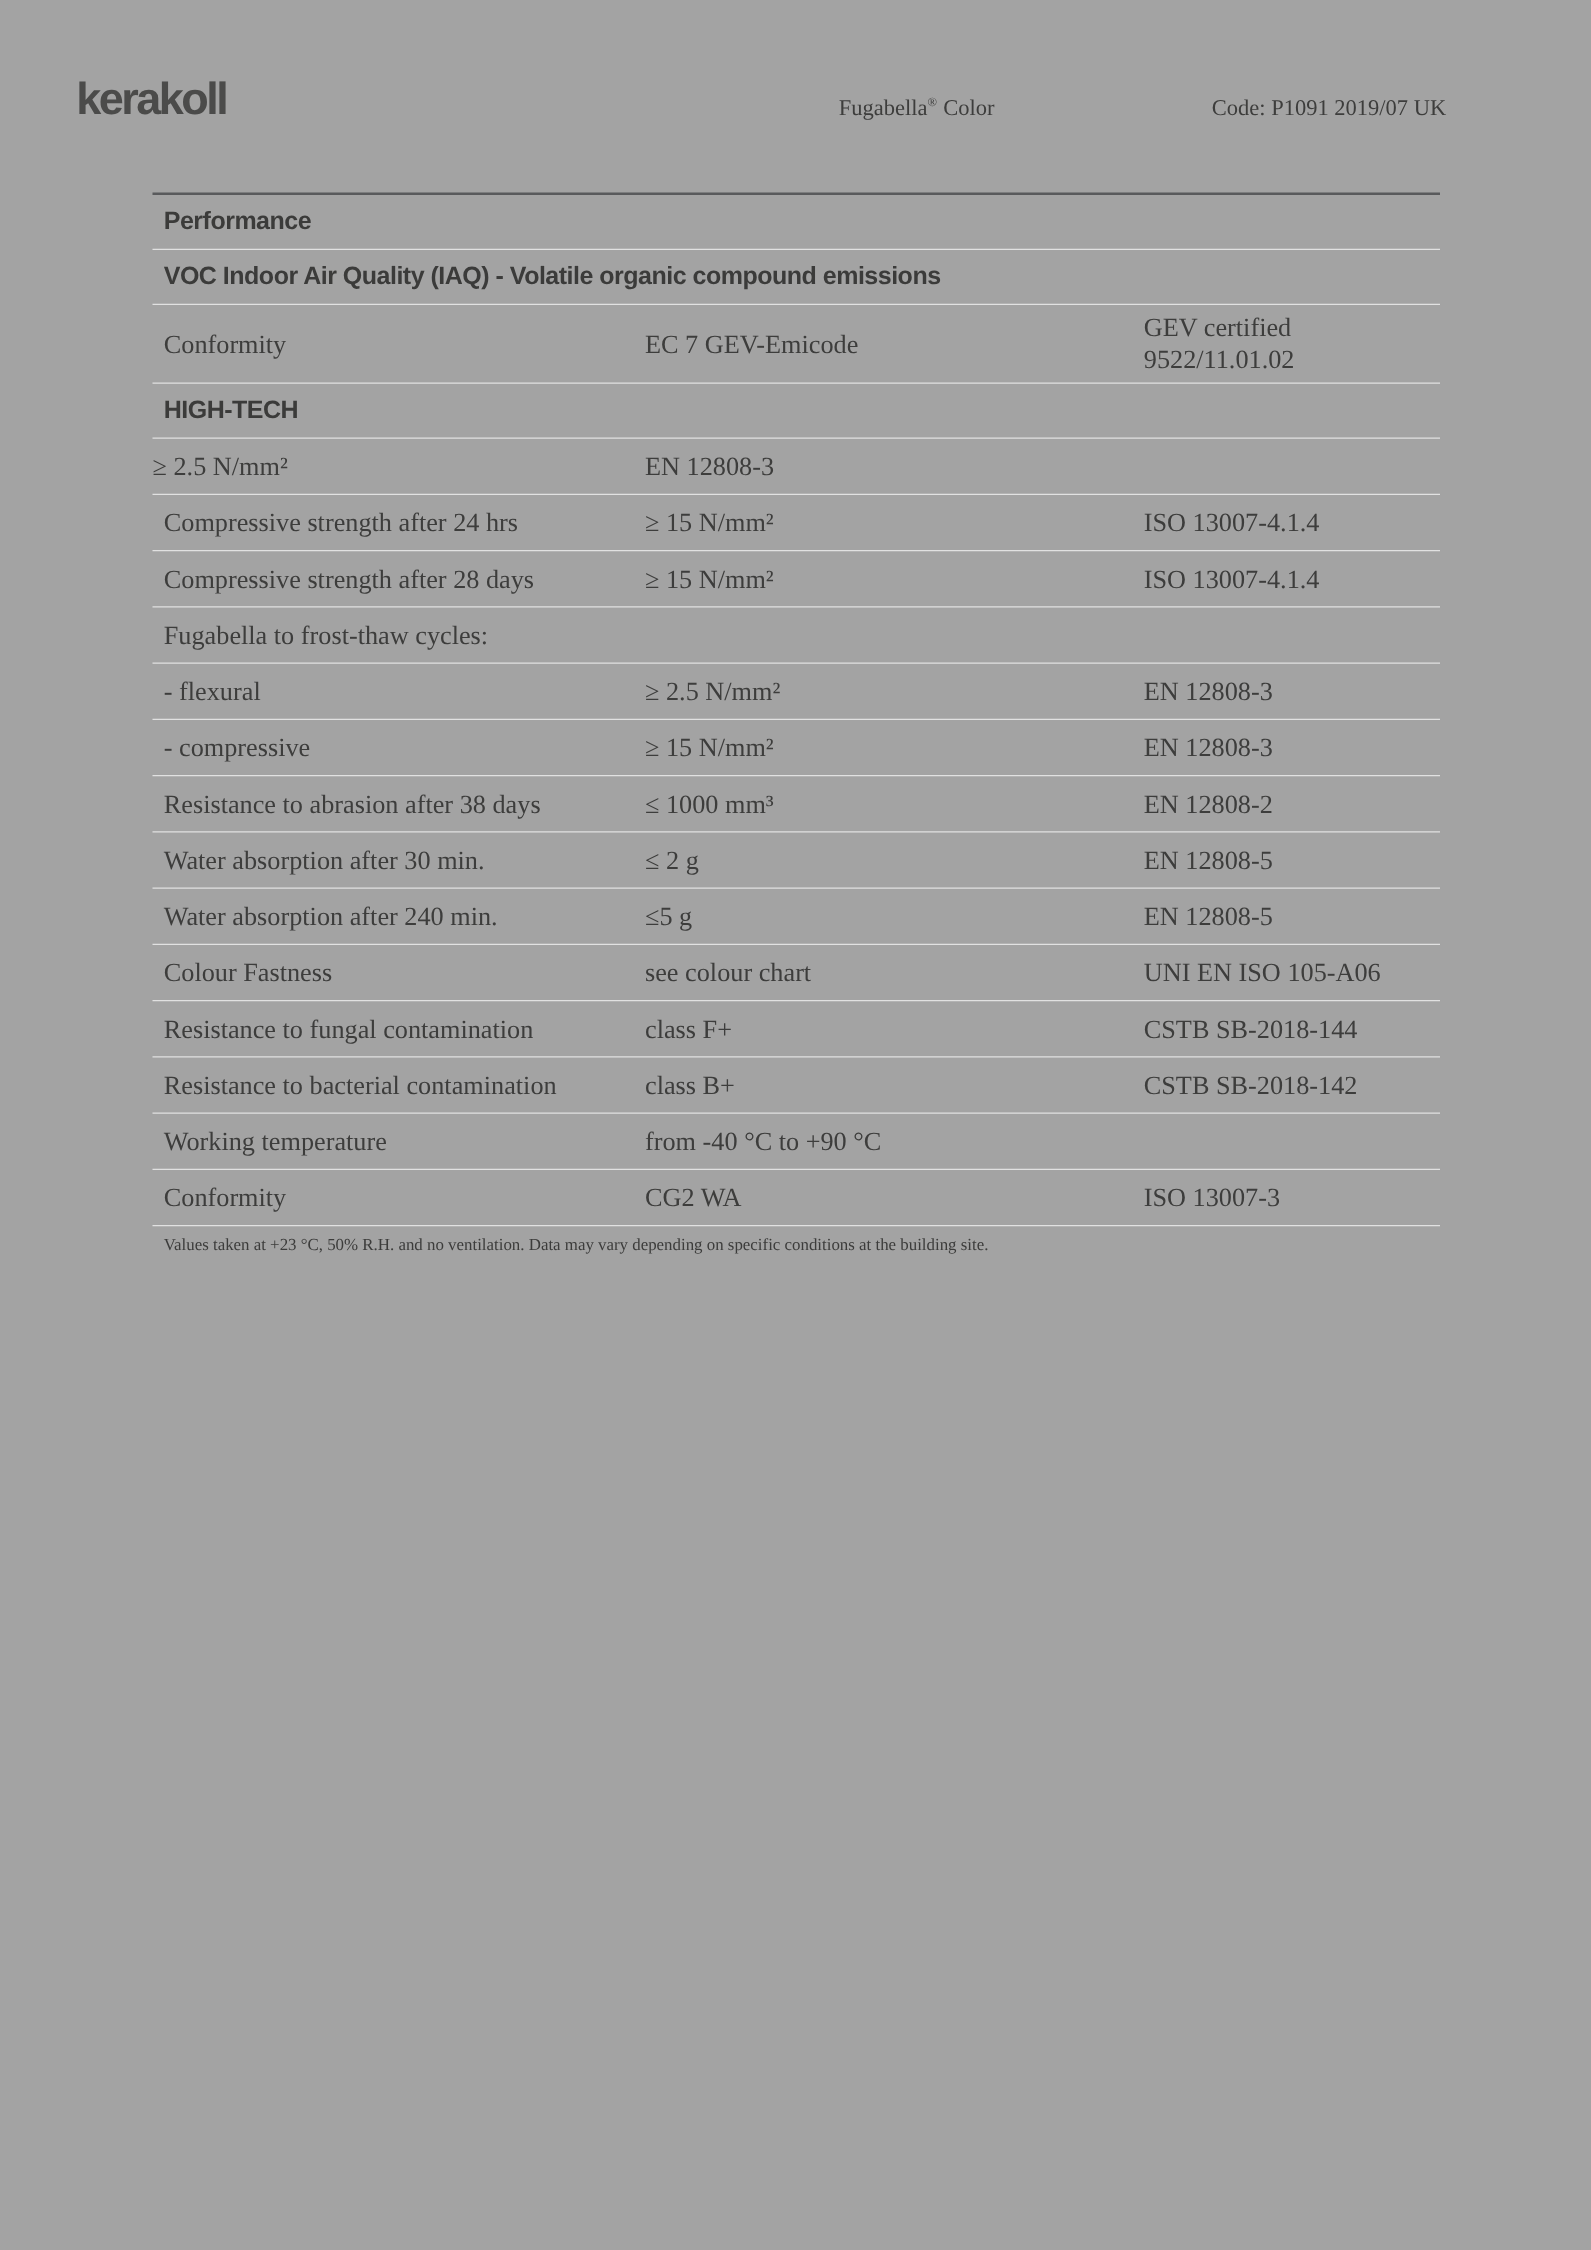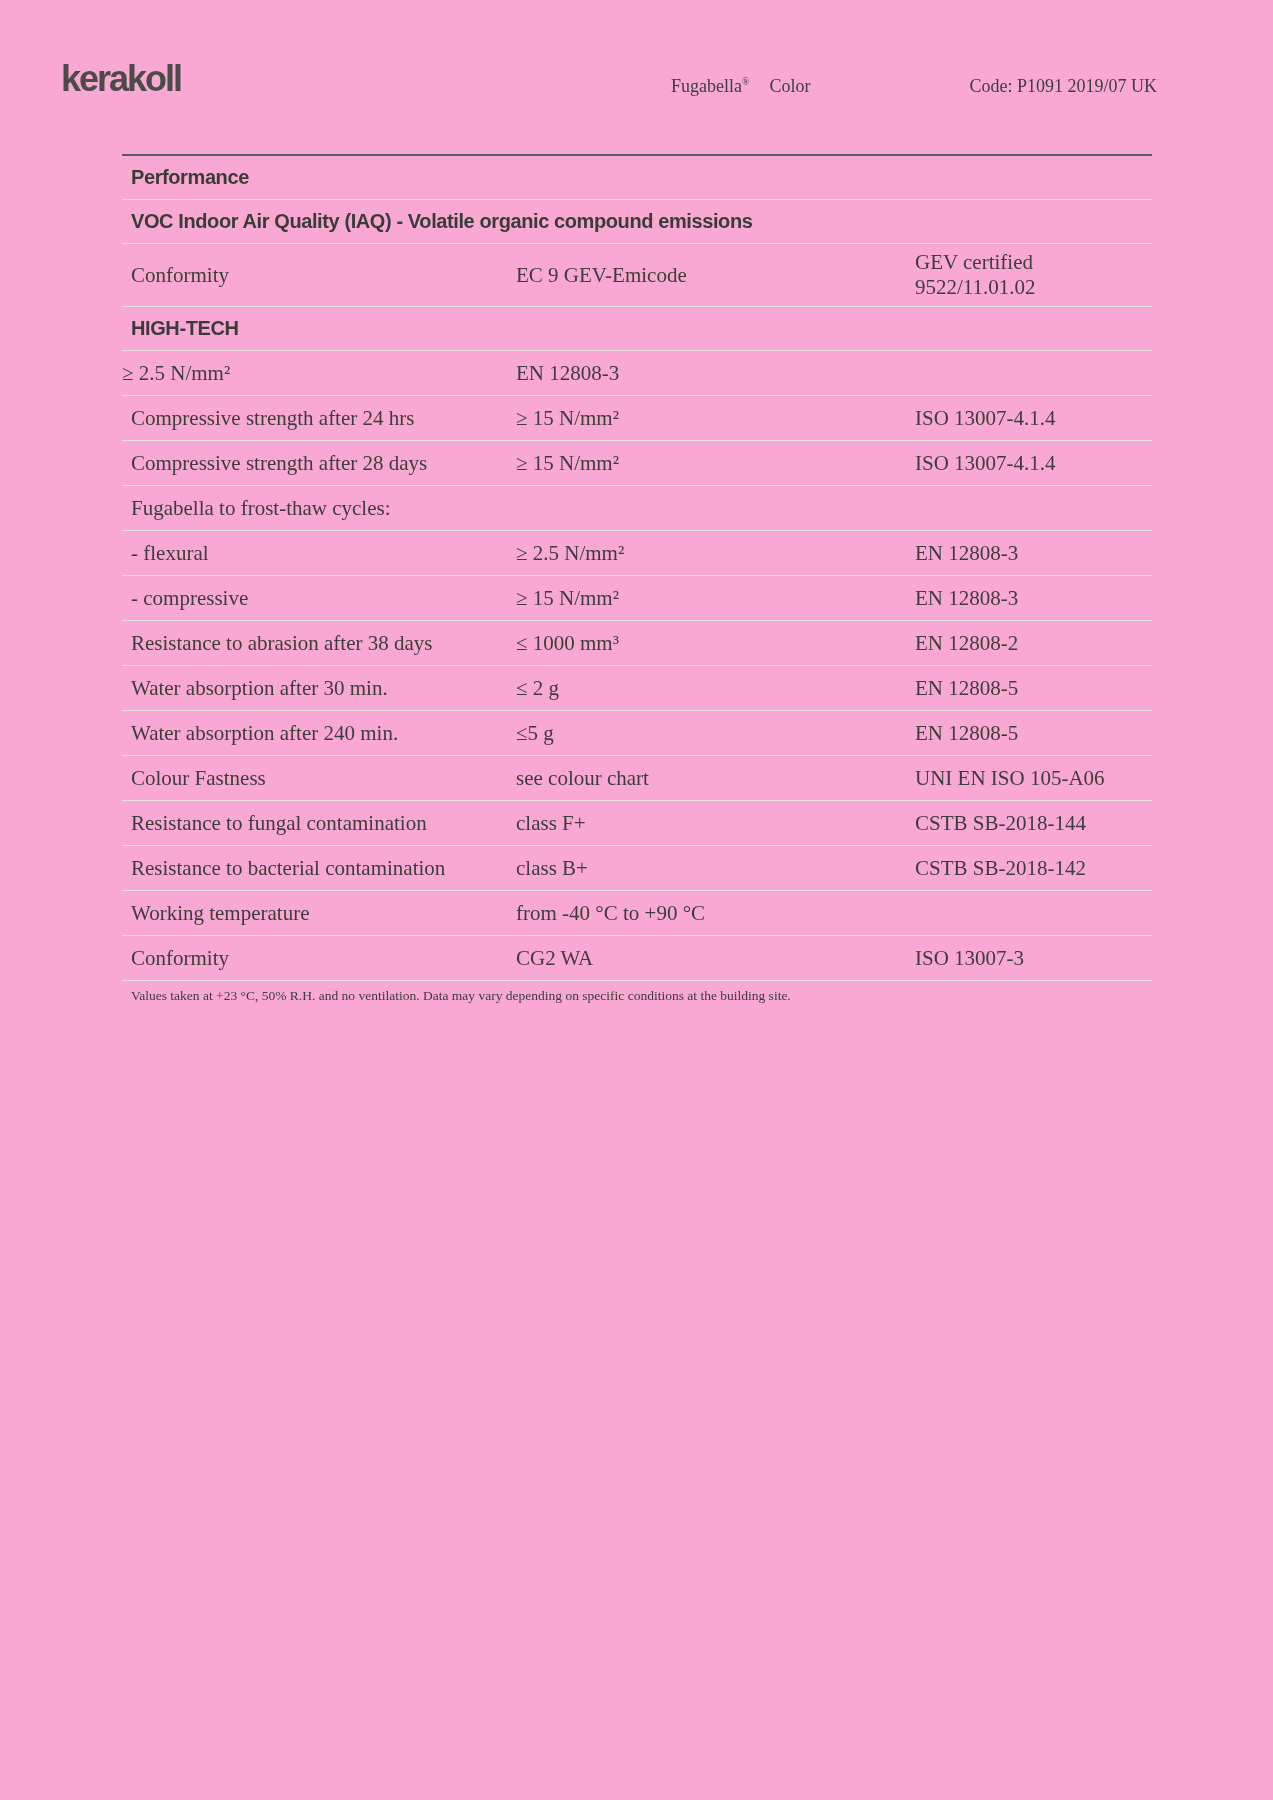--- a/index.html
+++ b/index.html
@@ -1,21 +1,21 @@
 <!DOCTYPE html>
 <html><head>
 <meta charset="utf-8">
 <style>
   * { margin: 0; padding: 0; box-sizing: border-box; }
   html, body { background: #ffffff; }
   .page {
     position: relative;
     width: 1273px;
     height: 1800px;
-    background: #f9a8d4;
+    background: #a3a3a3;
     overflow: hidden;
     font-family: "Liberation Serif", serif;
     color: #3d3d3c;
   }
 
   
   .brand-logo {
     position: absolute;
     left: 61px;
     top: 58px;
@@ -31,21 +31,21 @@
     top: 76px;
     font-size: 18px;
     color: #3d3d3c;
     white-space: nowrap;
   }
   .product-title sup {
     font-size: 10px;
     vertical-align: super;
     line-height: 0;
   }
-  .product-variant { margin-left: 20px; }
+  .product-variant { margin-left: 5px; }
   .doc-code {
     position: absolute;
     right: 116px;
     top: 76px;
     font-size: 18px;
     color: #3d3d3c;
     white-space: nowrap;
   }
 
   
@@ -112,21 +112,21 @@
       <span class="heading-label">Performance</span>
     </div>
   </div>
       <div class="row heading">
     <div class="c1" style="grid-column: 1 / span 3;">
       <span class="heading-label">VOC Indoor Air Quality (IAQ) - Volatile organic compound emissions</span>
     </div>
   </div>
       <div class="row">
     <div class="c1 cell">Conformity</div>
-    <div class="c2 cell">EC 9 GEV-Emicode</div>
+    <div class="c2 cell">EC 7 GEV-Emicode</div>
     <div class="c3 cell">GEV certified 9522/11.01.02</div>
   </div>
       <div class="row heading">
     <div class="c1" style="grid-column: 1 / span 3;">
       <span class="heading-label">HIGH-TECH</span>
     </div>
   </div>
       <div class="row">
     <div class="c2 cell">≥ 2.5 N/mm²</div>
     <div class="c3 cell">EN 12808-3</div>

